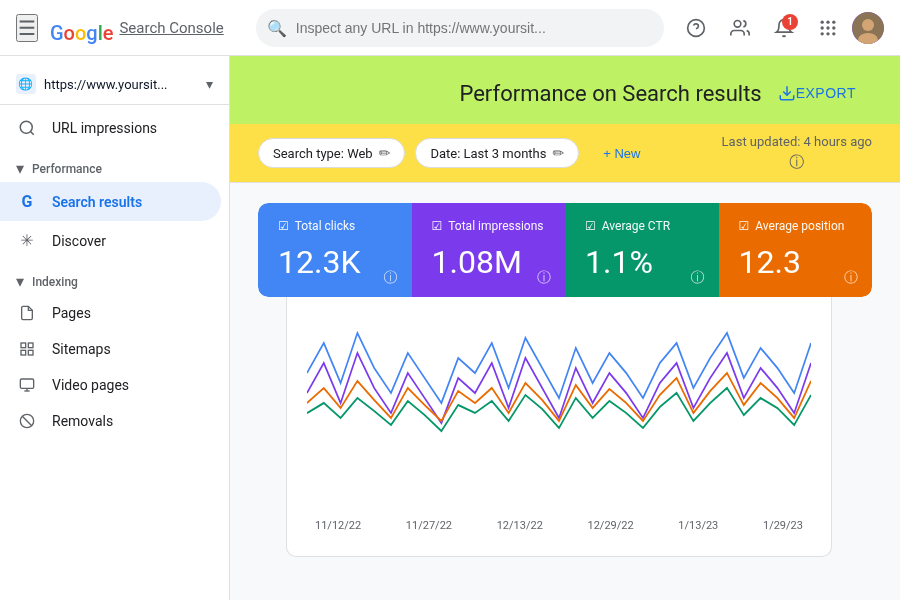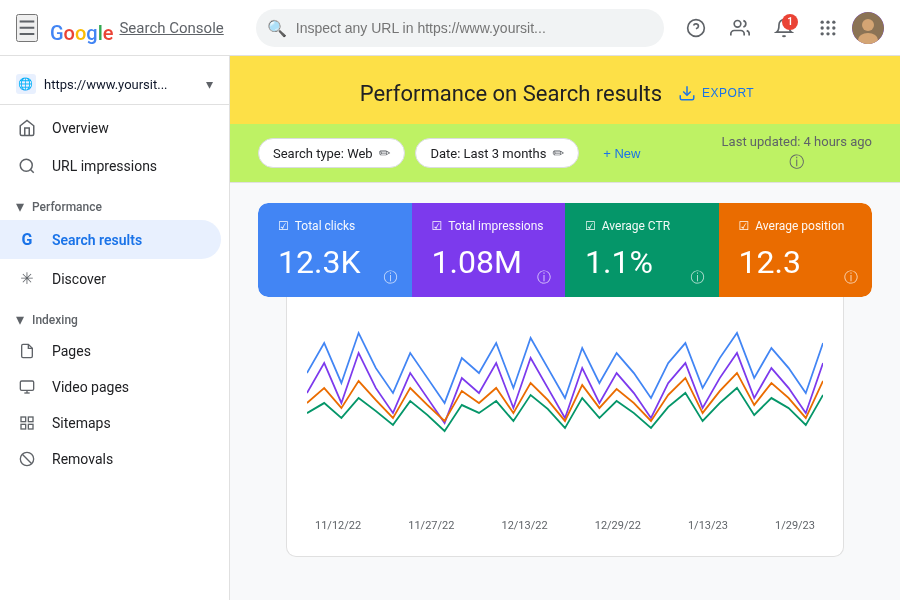--- a/index.html
+++ b/index.html
@@ -201,49 +201,48 @@
     
     .main-content {
       flex: 1;
       overflow-y: auto;
       padding: 0;
       background: #f8f9fa;
     }
     .main-header {
       display: flex;
       align-items: center;
-      justify-content: center;
+      justify-content: flex-end;
       padding: 20px 28px 14px 28px;
-      background: #fde047;
+      background: #bef264;
     }
     .page-title {
       font-size: 22px;
       font-weight: 400;
       color: #202124;
     }
     .export-btn {
       display: flex;
       align-items: center;
-      gap: 6px;
       padding: 8px 16px;
       border: none;
       background: transparent;
       color: #1a73e8;
-      font-size: 12px;
+      font-size: 14px;
       font-weight: 500;
       cursor: pointer;
       letter-spacing: 0.5px;
     }
 
     .filter-bar {
       display: flex;
       align-items: center;
       gap: 10px;
       padding: 10px 28px;
-      background: #bef264;
+      background: #fde047;
       border-bottom: 1px solid #e0e0e0;
     }
     .filter-chip {
       display: flex;
       align-items: center;
       gap: 6px;
       padding: 6px 14px;
       border: 1px solid #dadce0;
       border-radius: 20px;
       font-size: 13px;
@@ -313,21 +312,21 @@
       bottom: 10px;
       right: 14px;
       font-size: 14px;
       opacity: 0.7;
       cursor: pointer;
     }
 
     
     .chart-container {
       background: #fff;
-      margin: 0 28px 20px 28px;
+      margin: 0 40px 20px 28px;
       border-radius: 0 0 10px 10px;
       padding: 16px 20px 24px 20px;
       border: 1px solid #e0e0e0;
       border-top: none;
     }
     .chart-svg-wrapper {
       width: 100%;
       height: 200px;
     }
 
@@ -406,29 +405,20 @@
 <div class="layout">
 
   <nav class="sidebar">
 
     <div class="sidebar-property">
       <div class="property-favicon" style="background:#e8f0fe;display:flex;align-items:center;justify-content:center;font-size:12px;">🌐</div>
       <span class="property-url">https://www.yoursit...</span>
       <span class="property-dropdown">▾</span>
     </div>
 
-    <div class="sidebar-item">
-      <span class="sidebar-icon">
-        <svg width="18" height="18" viewBox="0 0 24 24" fill="none" stroke="#5f6368" stroke-width="2">
-            <path d="M3 9l9-7 9 7v11a2 2 0 0 1-2 2H5a2 2 0 0 1-2-2z"></path>
-            <polyline points="9,22 9,12 15,12 15,22"></polyline>
-          </svg>
-      </span>
-      <span>Overview</span>
-    </div>
 
     <div class="sidebar-item">
       <span class="sidebar-icon">
         <svg width="18" height="18" viewBox="0 0 24 24" fill="none" stroke="#5f6368" stroke-width="2">
             <circle cx="11" cy="11" r="8"></circle>
             <line x1="21" y1="21" x2="16.65" y2="16.65"></line>
           </svg>
       </span>
       <span>URL impressions</span>
     </div>
@@ -454,43 +444,43 @@
     </div>
 
     <div class="sidebar-item">
       <span class="sidebar-icon">
         <svg width="16" height="16" viewBox="0 0 24 24" fill="none" stroke="#5f6368" stroke-width="2">
             <path d="M14 2H6a2 2 0 0 0-2 2v16a2 2 0 0 0 2 2h12a2 2 0 0 0 2-2V8z"></path>
             <polyline points="14,2 14,8 20,8"></polyline>
           </svg>
       </span>
       <span>Pages</span>
-    </div>
-
-    <div class="sidebar-item">
-      <span class="sidebar-icon">
-        <svg width="16" height="16" viewBox="0 0 24 24" fill="none" stroke="#5f6368" stroke-width="2">
-            <rect x="2" y="3" width="20" height="14" rx="2" ry="2"></rect>
-            <line x1="8" y1="21" x2="16" y2="21"></line>
-            <line x1="12" y1="17" x2="12" y2="21"></line>
-          </svg>
-      </span>
-      <span>Video pages</span>
     </div>
 
     <div class="sidebar-item">
       <span class="sidebar-icon">
         <svg width="16" height="16" viewBox="0 0 24 24" fill="none" stroke="#5f6368" stroke-width="2">
             <rect x="3" y="3" width="7" height="7"></rect>
             <rect x="14" y="3" width="7" height="7"></rect>
             <rect x="14" y="14" width="7" height="7"></rect>
             <rect x="3" y="14" width="7" height="7"></rect>
           </svg>
       </span>
       <span>Sitemaps</span>
+    </div>
+
+    <div class="sidebar-item">
+      <span class="sidebar-icon">
+        <svg width="16" height="16" viewBox="0 0 24 24" fill="none" stroke="#5f6368" stroke-width="2">
+            <rect x="2" y="3" width="20" height="14" rx="2" ry="2"></rect>
+            <line x1="8" y1="21" x2="16" y2="21"></line>
+            <line x1="12" y1="17" x2="12" y2="21"></line>
+          </svg>
+      </span>
+      <span>Video pages</span>
     </div>
 
     <div class="sidebar-item">
       <span class="sidebar-icon">
         <svg width="16" height="16" viewBox="0 0 24 24" fill="none" stroke="#5f6368" stroke-width="2">
             <circle cx="12" cy="12" r="10"></circle>
             <line x1="4.93" y1="4.93" x2="19.07" y2="19.07"></line>
           </svg>
       </span>
       <span>Removals</span>

